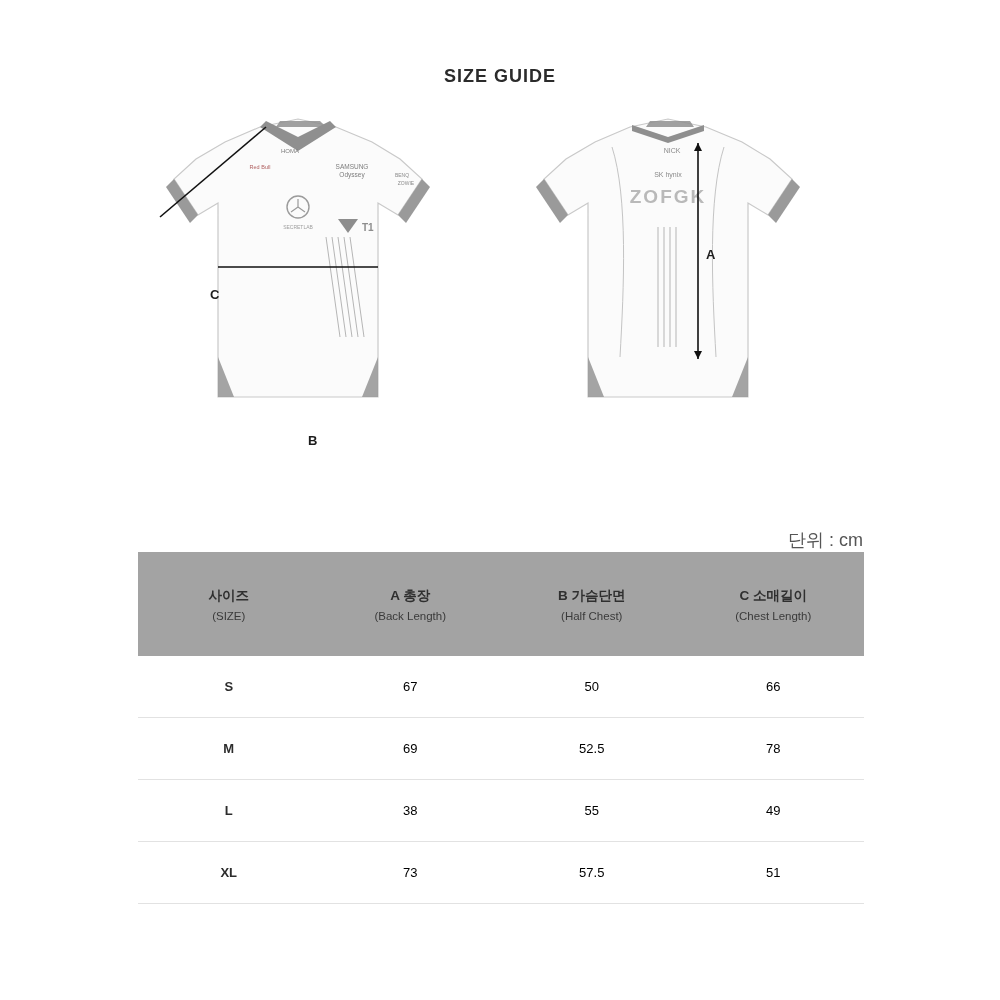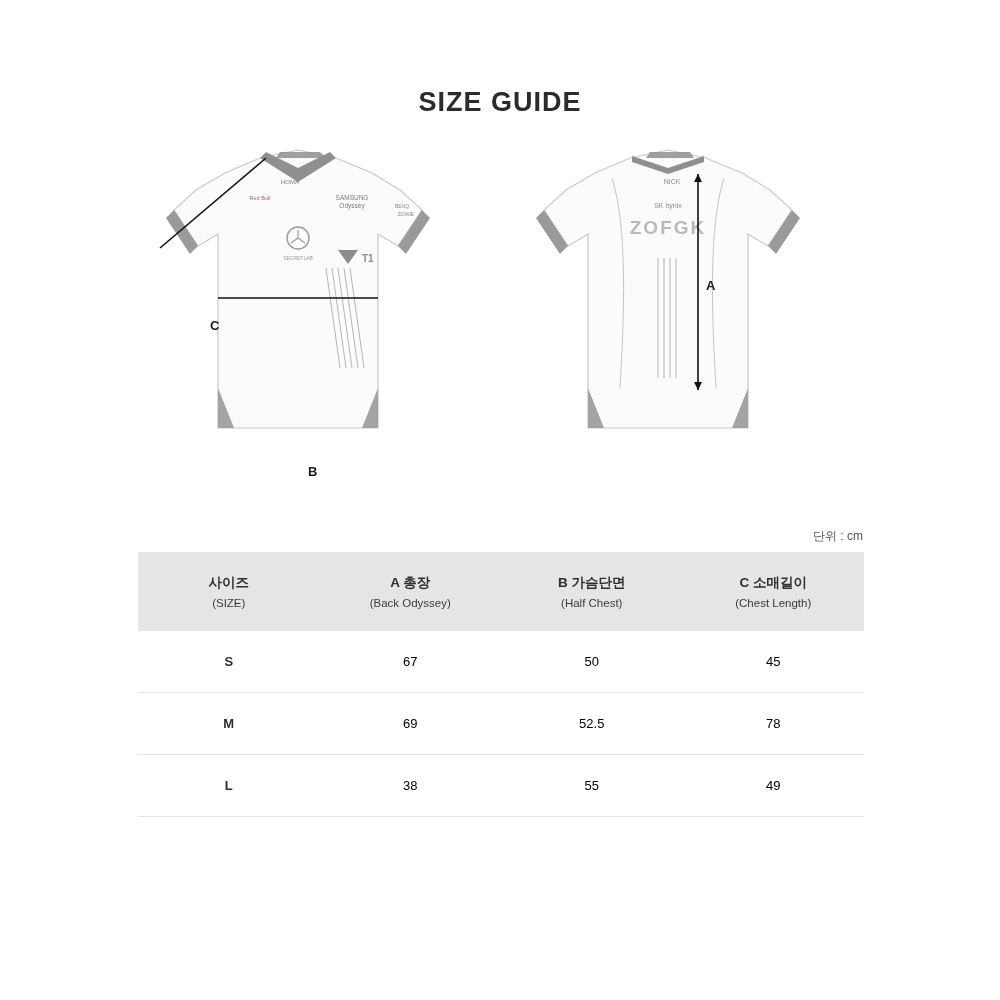--- a/index.html
+++ b/index.html
@@ -11,25 +11,25 @@
     width: 1000px;
     height: 1000px;
     font-family: "Liberation Sans", sans-serif;
     color: #333333;
     position: relative;
     overflow: hidden;
   }
 
   .page-title {
     text-align: center;
-    font-size: 27px;
+    font-size: 18px;
     font-weight: bold;
     letter-spacing: 1px;
     color: #2b2b2b;
-    margin-top: 87px;
+    margin-top: 66px;
   }
 
   .illustration {
     position: relative;
     width: 1000px;
     height: 380px;
     margin-top: 20px;
   }
 
   
@@ -37,36 +37,36 @@
     position: absolute;
     top: 0;
   }
   .shirt-front { left: 130px; }
   .shirt-back  { left: 500px; }
 
   .unit-note {
     position: absolute;
     right: 137px;
     top: 528px;
-    font-size: 12px;
+    font-size: 18px;
     color: #555555;
   }
 
   
   .size-table {
     position: absolute;
     left: 138px;
     top: 552px;
     width: 726px;
     border-collapse: collapse;
     table-layout: fixed;
   }
   .size-table thead th {
-    background: #e5e5e5;
-    height: 79px;
+    background: #a3a3a3;
+    height: 104px;
     font-size: 13.5px;
     font-weight: bold;
     color: #2f2f2f;
     text-align: center;
     vertical-align: middle;
     border: none;
     padding: 0;
   }
   .size-table thead th .sub {
     display: block;
@@ -197,45 +197,51 @@
     <col style="width:25%">
   </colgroup>
   <thead>
     <tr>
       <th>
         <span>사이즈</span>
         <span class="sub">(SIZE)</span>
       </th>
       <th>
         <span>A 총장</span>
-        <span class="sub">(Back Odyssey)</span>
+        <span class="sub">(Back Length)</span>
       </th>
       <th>
         <span>B 가슴단면</span>
         <span class="sub">(Half Chest)</span>
       </th>
       <th>
         <span>C 소매길이</span>
         <span class="sub">(Chest Length)</span>
       </th>
     </tr>
   </thead>
   <tbody>
     <tr>
       <td class="sz">S</td>
       <td>67</td>
       <td>50</td>
-      <td>45</td>
+      <td>66</td>
     </tr>
     <tr>
       <td class="sz">M</td>
       <td>69</td>
       <td>52.5</td>
       <td>78</td>
     </tr>
     <tr>
       <td class="sz">L</td>
       <td>38</td>
       <td>55</td>
       <td>49</td>
     </tr>
+    <tr>
+      <td class="sz">XL</td>
+      <td>73</td>
+      <td>57.5</td>
+      <td>51</td>
+    </tr>
   </tbody>
 </table>
 
 </body></html>

